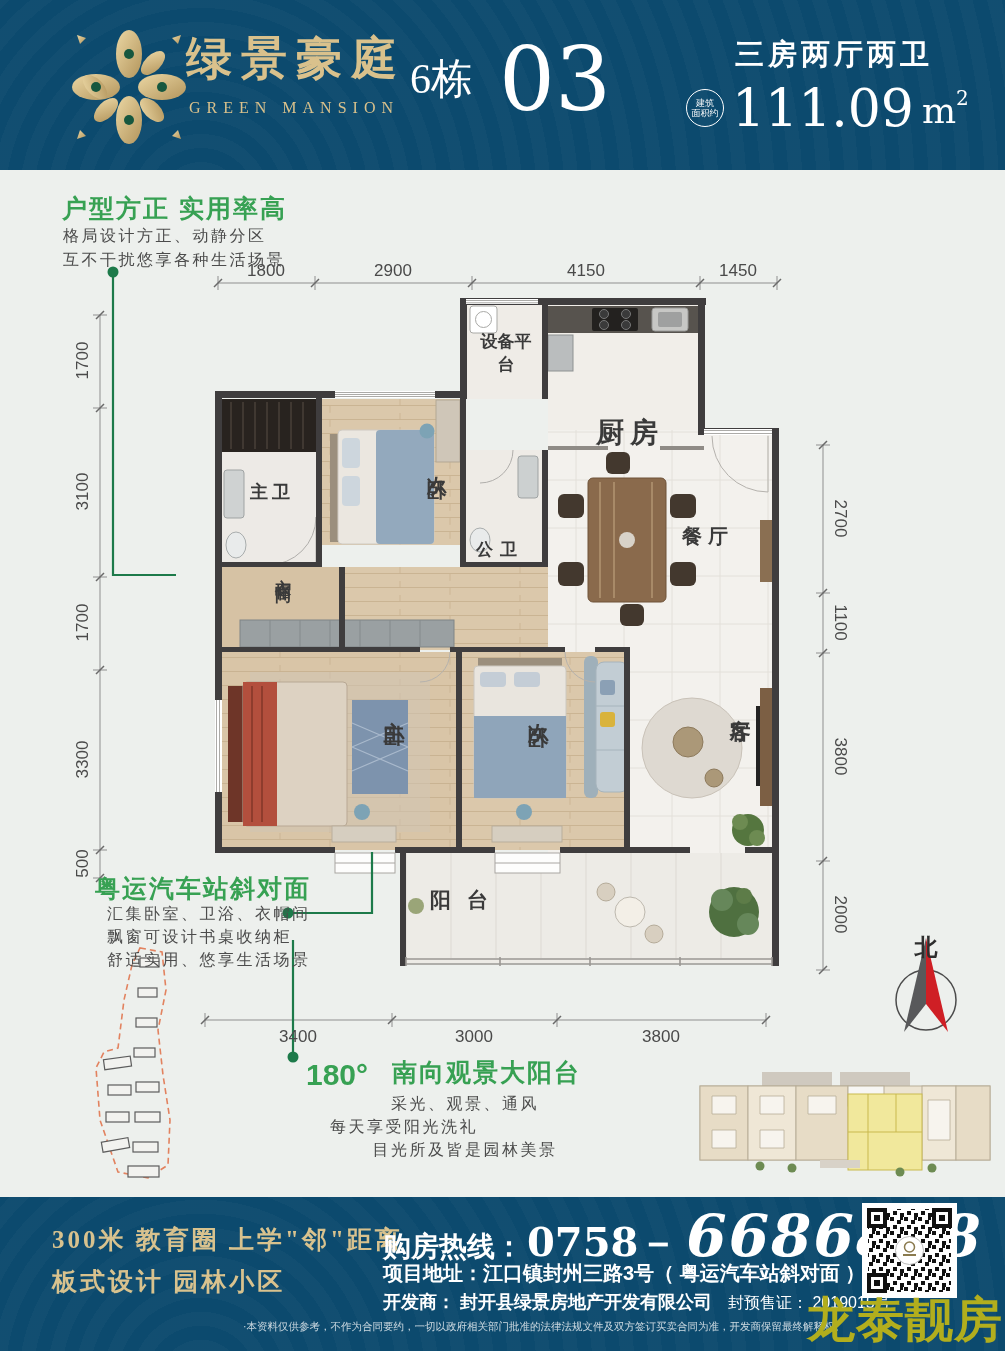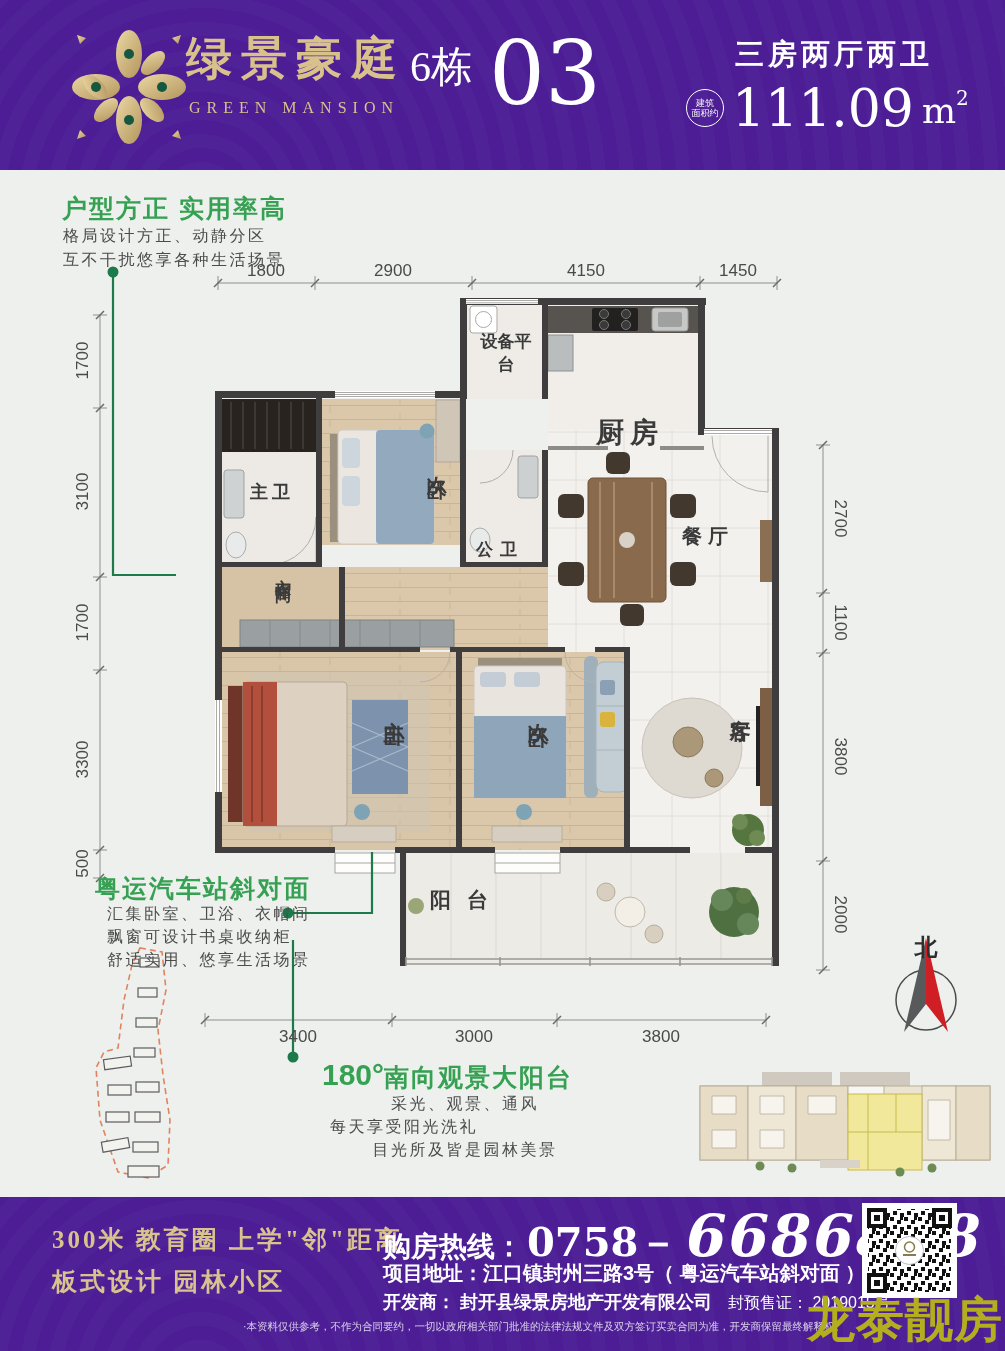--- a/index.html
+++ b/index.html
@@ -1,27 +1,27 @@
 <!DOCTYPE html>
 <html><head>
 <meta charset="utf-8">
 <style>
   html,body{margin:0;padding:0;background:#777;}
   #page{position:relative;width:1005px;height:1351px;background:#edf0ed;overflow:hidden;
         font-family:"Liberation Sans",sans-serif;}
   
-  .band{position:absolute;left:0;width:1005px;background:#4c1d95;}
+  .band{position:absolute;left:0;width:1005px;background:#0c4a6e;}
   #header{top:0;height:170px;}
   #footer{top:1197px;height:154px;}
   .band:after{content:"";position:absolute;inset:0;
      background:repeating-radial-gradient(circle at 20% 120%, rgba(255,255,255,.025) 0 14px, rgba(0,0,0,0) 14px 28px);}
   .gold{color:#D9C18C;}
   #brand-cn{position:absolute;left:186px;top:36px;font:bold 46px/1 "Liberation Serif",serif;letter-spacing:9px;z-index:5;}
   #brand-en{position:absolute;left:189px;top:100px;font:16px/1 "Liberation Serif",serif;letter-spacing:6px;z-index:5;}
-  #unit-row{position:absolute;left:410px;top:28px;display:flex;align-items:flex-start;gap:16px;color:#fff;z-index:5;height:104px;}
+  #unit-row{position:absolute;left:410px;top:28px;display:flex;align-items:center;gap:26px;color:#fff;z-index:5;height:104px;}
   #unit-building{font:42px/1.9 "Liberation Serif",serif;}
   #unit-number{font:88px/1.05 "DejaVu Serif",serif;}
   #spec{position:absolute;left:714px;top:40px;width:240px;text-align:center;color:#fff;
         font:bold 29px/1 "Liberation Sans",sans-serif;letter-spacing:4px;z-index:5;}
   #area-row{position:absolute;left:686px;top:82px;display:flex;align-items:center;gap:8px;color:#fff;z-index:5;}
   #area-badge{width:36px;height:36px;border:1.5px solid #fff;border-radius:50%;display:flex;flex-direction:column;
         justify-content:center;align-items:center;font-size:9px;line-height:10px;letter-spacing:0;}
   #area-value{font:52px/1 "DejaVu Serif",serif;}
   #area-unit{font:36px/1 "DejaVu Serif",serif;}
   sup.m2{font:20px/1 "DejaVu Serif",serif;vertical-align:18px;}
@@ -365,21 +365,21 @@
 
   <div class="feat-title" style="left:62px;top:196px;">户型方正 实用率高</div>
   <div class="feat-line" style="left:63px;top:228px;">格局设计方正、动静分区</div>
   <div class="feat-line" style="left:63px;top:252px;">互不干扰悠享各种生活场景</div>
 
   <div class="feat-title" style="left:95px;top:876px;">粤运汽车站斜对面</div>
   <div class="feat-line" style="left:107px;top:906px;">汇集卧室、卫浴、衣帽间</div>
   <div class="feat-line" style="left:107px;top:929px;">飘窗可设计书桌收纳柜</div>
   <div class="feat-line" style="left:107px;top:952px;">舒适实用、悠享生活场景</div>
 
-  <div style="position:absolute;left:322px;top:1060px;display:flex;align-items:flex-end;gap:0;z-index:4;">
+  <div style="position:absolute;left:306px;top:1060px;display:flex;align-items:flex-start;gap:24px;z-index:4;">
     <span style="color:#37A153;font:bold 30px/1 'Liberation Sans',sans-serif;">180°</span>
     <span class="feat-title" style="position:static;">南向观景大阳台</span>
   </div>
   <div class="feat-line" style="left:330px;top:1096px;width:270px;text-align:center;">采光、观景、通风</div>
   <div class="feat-line" style="left:330px;top:1119px;width:270px;text-align:left;">每天享受阳光洗礼</div>
   <div class="feat-line" style="left:330px;top:1142px;width:270px;text-align:center;">目光所及皆是园林美景</div>
 
   <div class="room" style="left:477px;top:330px;width:58px;text-align:center;font-size:17px;line-height:23px;">设备平台</div>
   <div class="room" style="left:596px;top:414px;font-size:28px;letter-spacing:6px;">厨房</div>
   <div class="room" style="left:682px;top:523px;font-size:20px;letter-spacing:6px;">餐厅</div>

